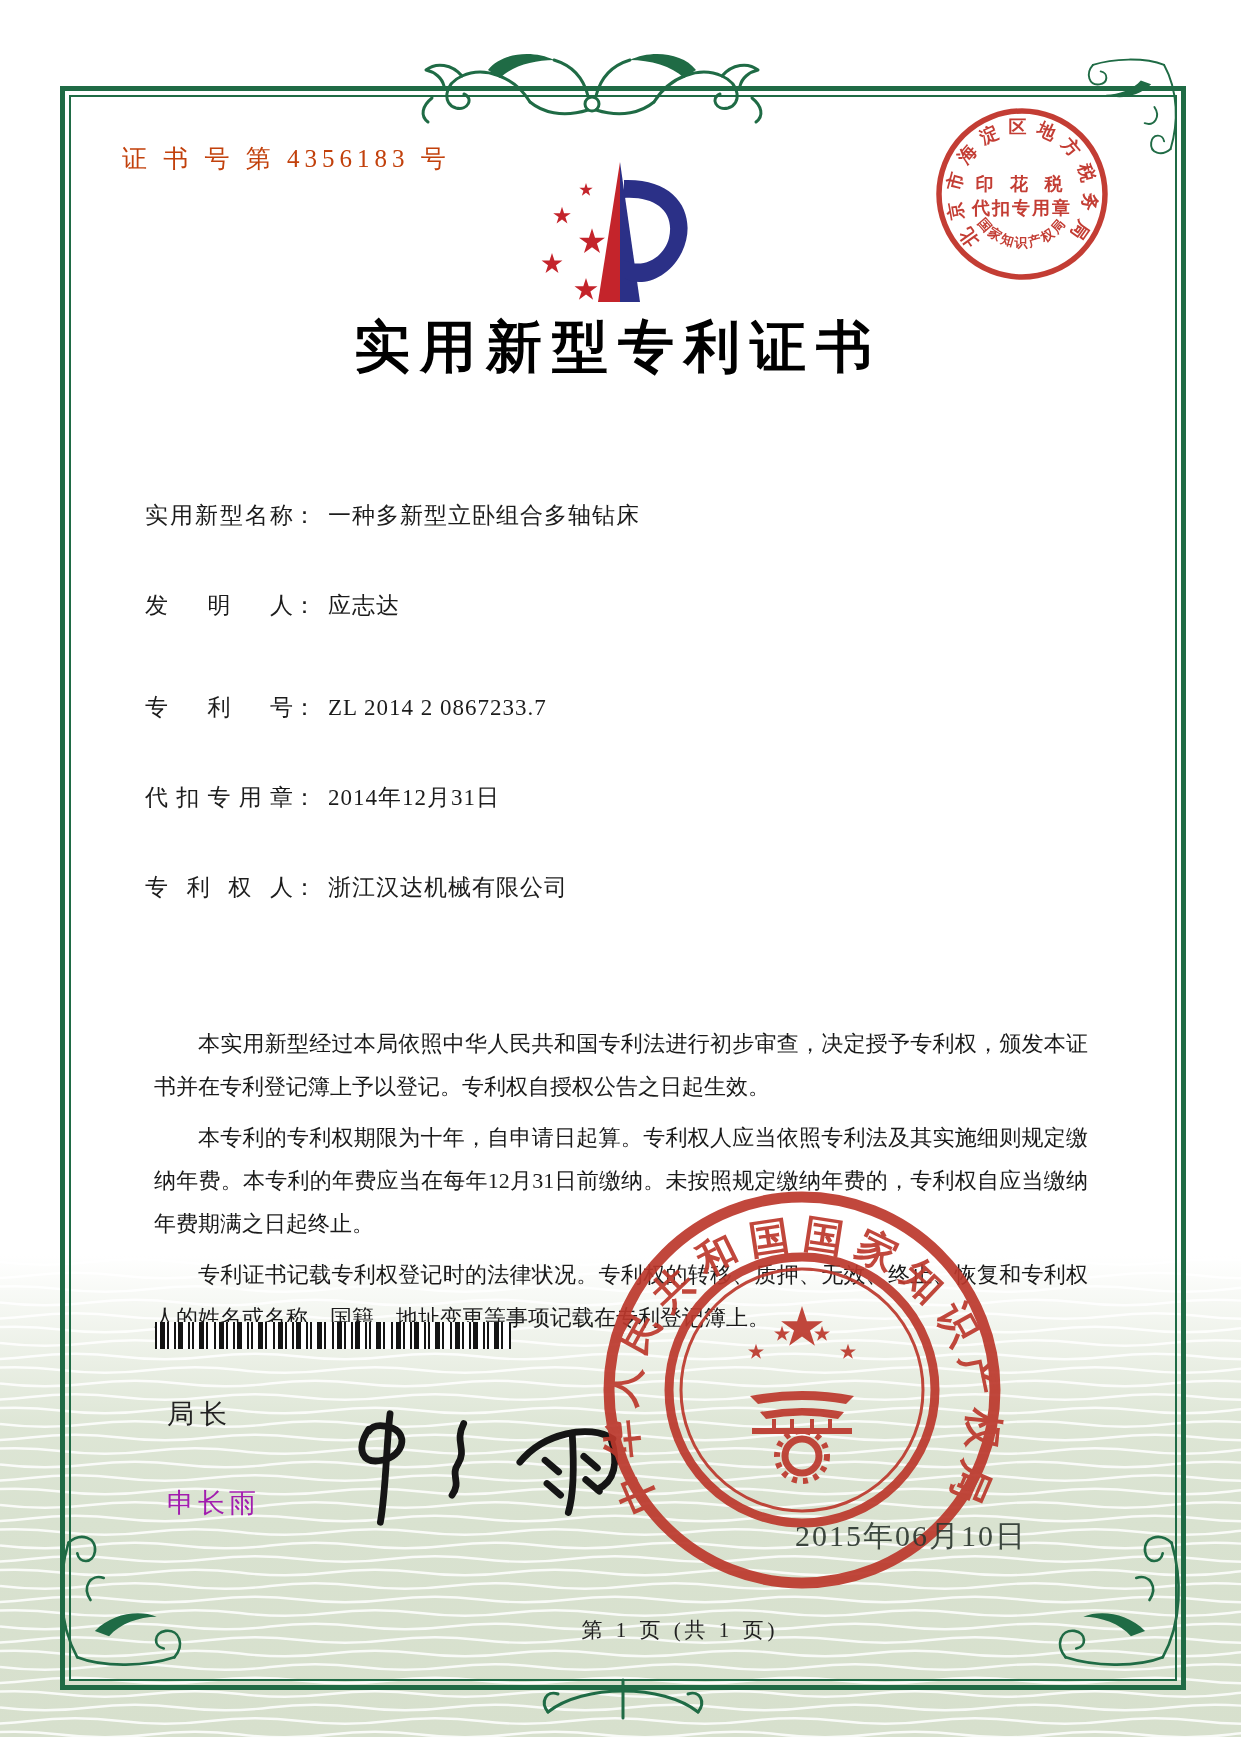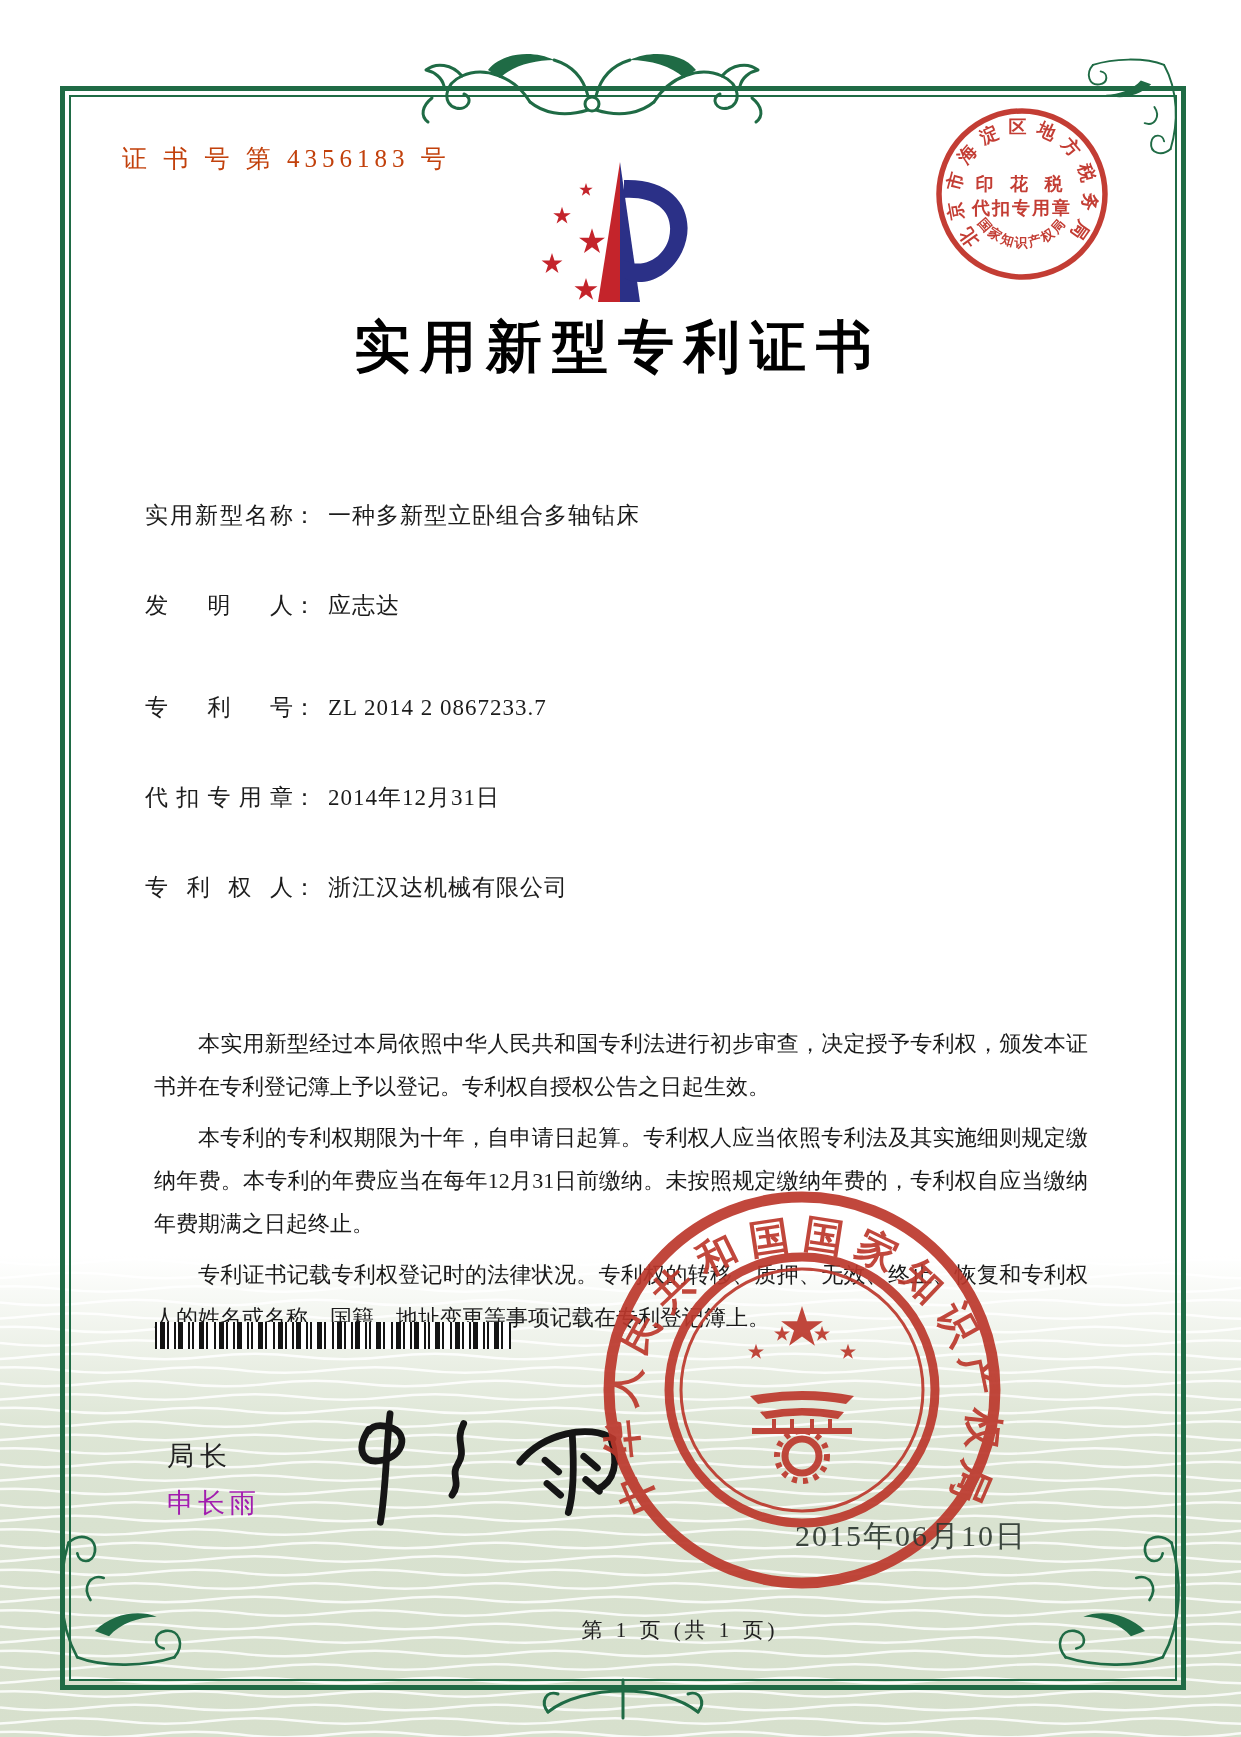--- a/index.html
+++ b/index.html
@@ -48,21 +48,21 @@
   .barcode{
     position:absolute;left:155px;top:1322px;width:356px;height:27px;z-index:4;
     background:repeating-linear-gradient(90deg,
       #141414 0 2px, #fff 2px 5px, #141414 5px 10px, #fff 10px 12px,
       #141414 12px 14px, #fff 14px 19px, #141414 19px 21px, #fff 21px 23px,
       #141414 23px 28px, #fff 28px 33px, #141414 33px 35px, #fff 35px 37px,
       #141414 37px 39px, #fff 39px 44px, #141414 44px 49px, #fff 49px 51px,
       #141414 51px 53px, #fff 53px 59px);
   }
   
-  .sig-title{position:absolute;left:167px;top:1438px;font-size:27px;letter-spacing:6px;z-index:4;
+  .sig-title{position:absolute;left:167px;top:1396px;font-size:27px;letter-spacing:6px;z-index:4;
     font-family:"Liberation Sans","DejaVu Sans",sans-serif;color:#222;}
   .sig-name{position:absolute;left:167px;top:1485px;font-size:27px;letter-spacing:4px;z-index:4;
     font-family:"Liberation Sans","DejaVu Sans",sans-serif;color:#a21caf;}
   .sig-hand{position:absolute;left:330px;top:1398px;z-index:4;}
   .sig-hand path{stroke:#151515;stroke-width:7;fill:none;stroke-linecap:round;stroke-linejoin:round;}
   
   .seal{position:absolute;left:598px;top:1186px;z-index:4;opacity:.92;}
   .seal-red{fill:var(--seal_red);stroke:none;}
   .seal-stroke{stroke:var(--seal_red);fill:none;}
   .seal-ring-text{fill:var(--seal_red);font-family:"Liberation Serif","DejaVu Serif",serif;font-weight:700;}

